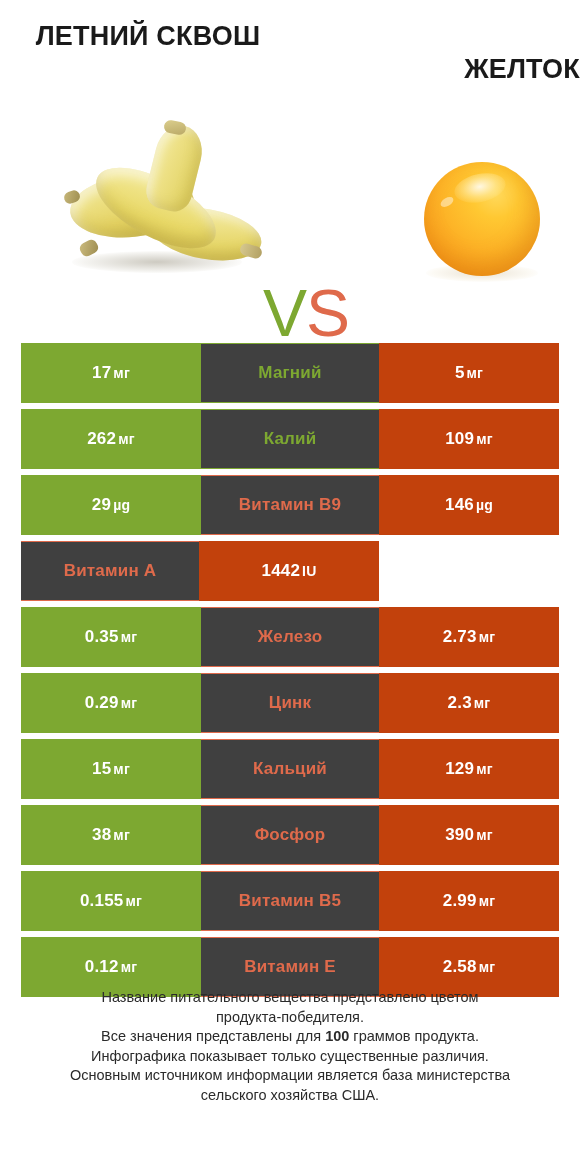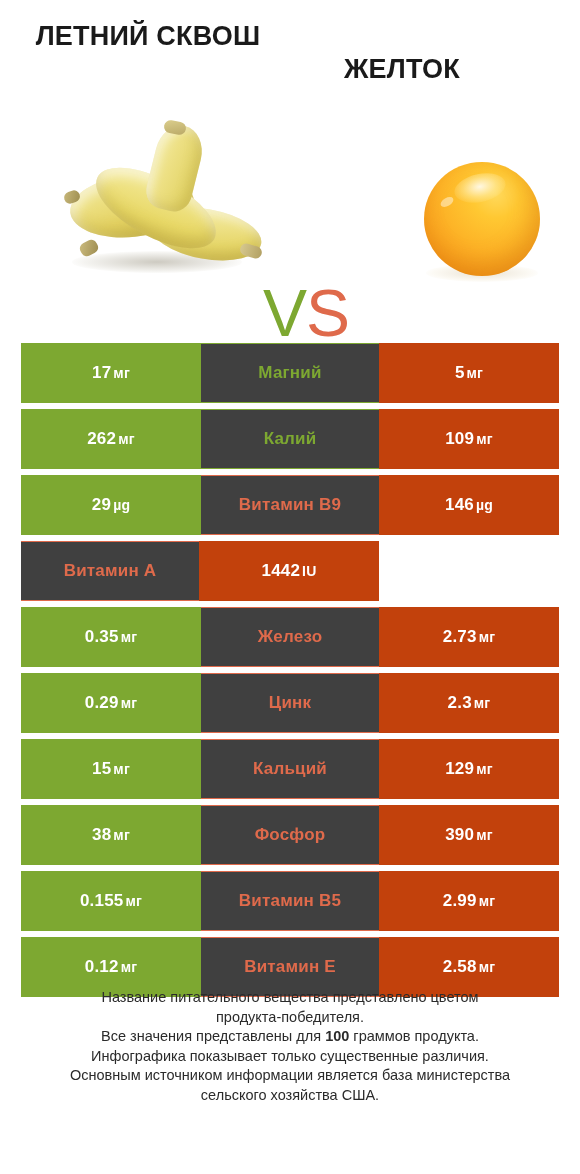--- a/index.html
+++ b/index.html
@@ -37,21 +37,21 @@
     left: 0;
     top: 20px;
     width: 236px;
     text-align: center;
     margin-left: 30px;
   }
   .title-right {
     left: 344px;
     top: 53px;
     width: 236px;
-    text-align: left;
+    text-align: right;
   }
 
   
   .hero {
     position: absolute;
     top: 105px;
     left: 16px;
     width: 580px;
     height: 220px;
   }

